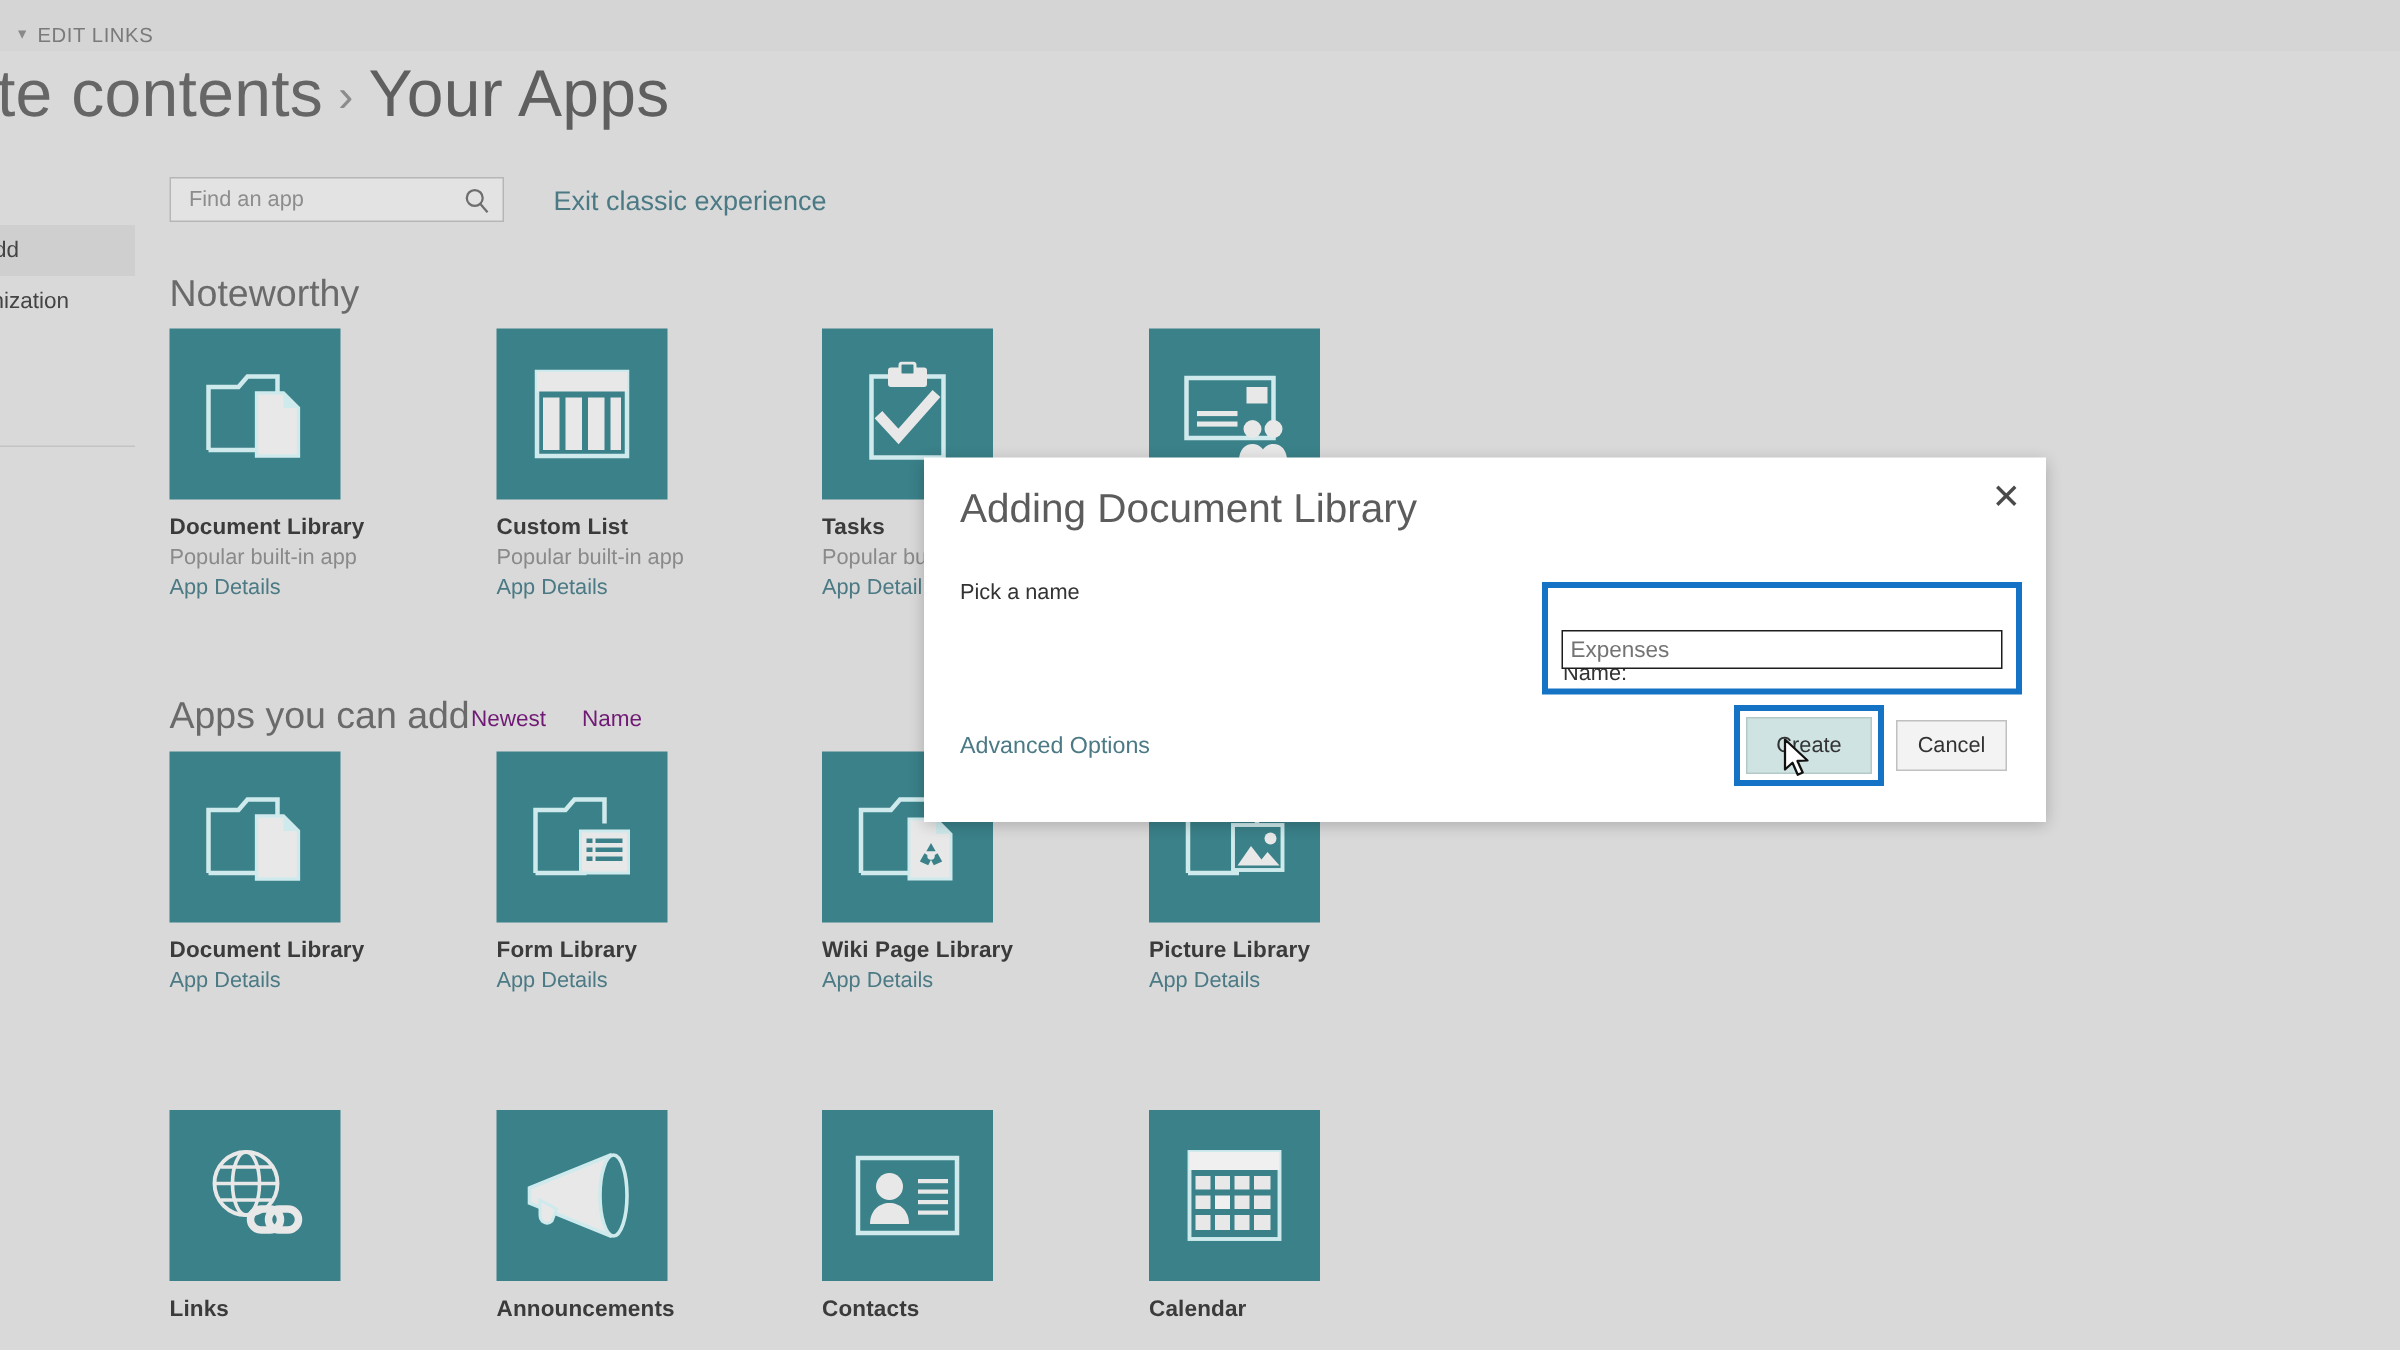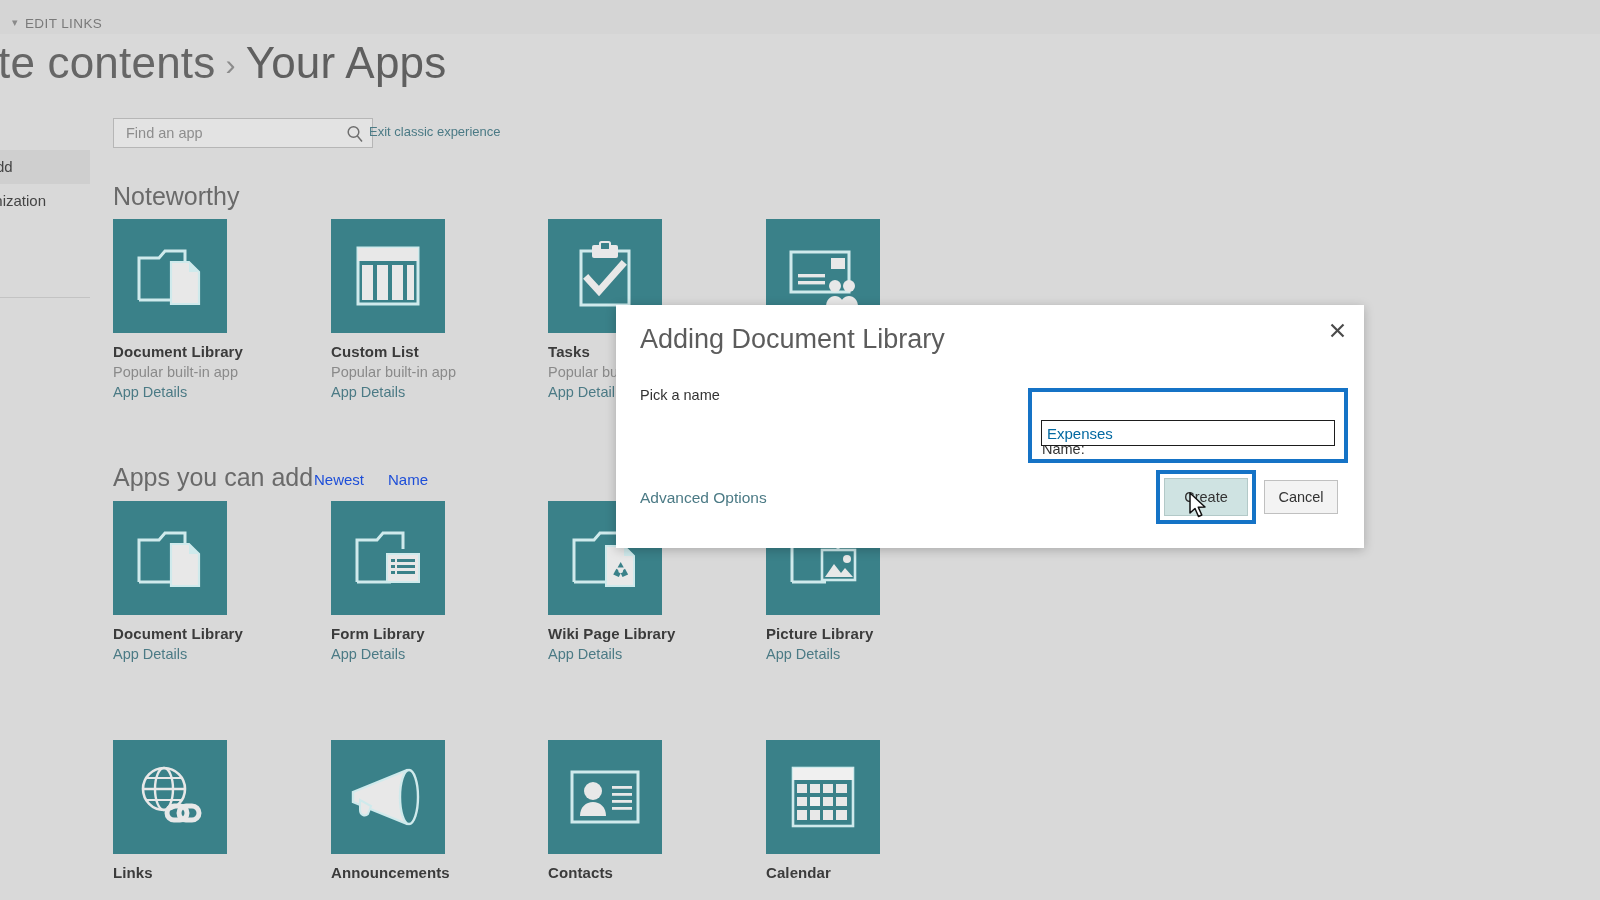--- a/index.html
+++ b/index.html
@@ -45,45 +45,45 @@
     font-size:15px; color:#444;
   }
   .nav-item.sel { background:#cfcfcf; font-weight:400;}
   #nav-divider {
     position:absolute; left:-70px; top:297px; width:160px;
     border-top:1px solid #c3c3c3;
   }
 
   
   #searchbox {
-    position:absolute; left:113px; top:118px; width:260px; height:30px;
+    position:absolute; left:113px; top:118px; width:223px; height:30px;
     background:#e3e3e3; border:1px solid #b6b6b6;
   }
   #search-input {
     position:absolute; left:10px; top:0; width:175px; height:28px;
     border:0; outline:0; background:transparent;
     font-family:"Liberation Sans", sans-serif; font-size:14.5px; color:#7a7a7a;
   }
   #search-input::placeholder { color:#8d8d8d; opacity:1; }
   #search-icon {
     position:absolute; right:7px; top:5px; width:20px; height:20px;
     cursor:pointer;
   }
   #exit-classic {
     position:absolute; left:369px; top:124px;
-    font-size:13px; color:#4b7a85; text-decoration:none; cursor:pointer;
+    font-size:18px; color:#4b7a85; text-decoration:none; cursor:pointer;
   }
 
   
   .section-head {
     position:absolute; font-size:25px; font-weight:300; color:#6a6a6a;
     white-space:nowrap;
   }
   #sort-links { position:absolute; left:314px; top:471px; font-size:15px; }
-  #sort-links span { color:#1d4ed8; margin-right:24px; cursor:pointer; }
+  #sort-links span { color:#701a75; margin-right:24px; cursor:pointer; }
 
   
   .tile { position:absolute; width:230px; }
   .tile-thumb {
     width:114px; height:114px; background:#3a8189;
     display:flex; align-items:center; justify-content:center;
   }
   .tile-name {
     margin-top:10px; font-size:15px; color:#3b3b3b; font-weight:bold;
     letter-spacing:.1px;
@@ -134,21 +134,21 @@
   #name-field-wrap {
     position:absolute; left:1036px; top:396px; width:304px; height:59px;
     background:#fff;
   }
   #name-label {
     position:absolute; left:6px; top:1px; font-size:14.5px; color:#333;margin-top:44px;
   }
   #name-input {
     position:absolute; left:5px; top:24px; width:294px; height:26px;
     border:1.6px solid #1d1d1d; background:#fff;
-    font-family:"Liberation Sans", sans-serif; font-size:15px; color:#0369a1;
+    font-family:"Liberation Sans", sans-serif; font-size:15px; color:#737373;
     padding:0 5px; outline:none;
   }
 
   #create-hl { left:1156px; top:470px; width:100px; height:54px; }
   #create-btn {
     position:absolute; left:1164px; top:478px; width:84px; height:38px;
     background:#cfe3e2; border:1px solid #b3c9c8;
     display:flex; align-items:center; justify-content:center;
     font-size:14.5px; color:#333; cursor:pointer;
   }

